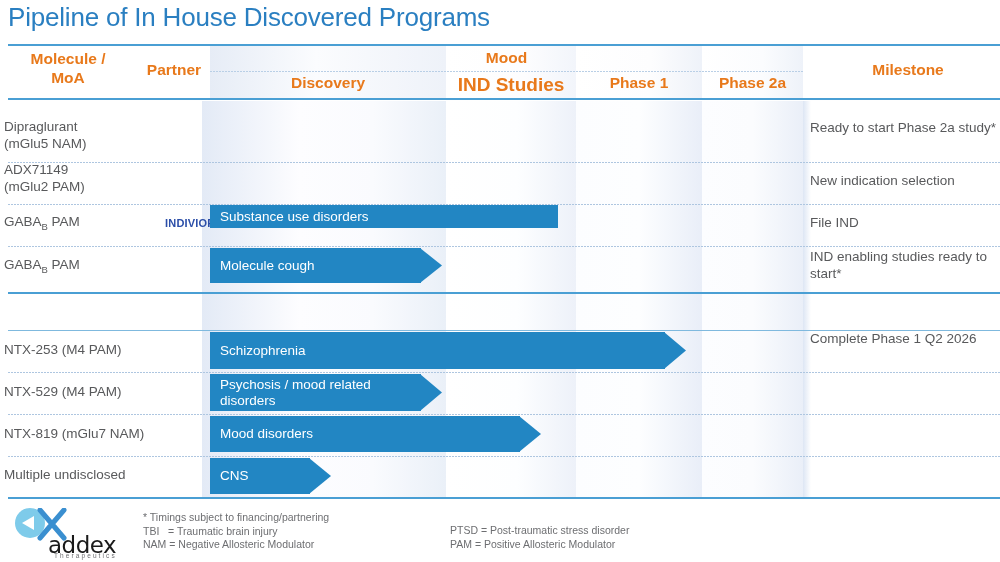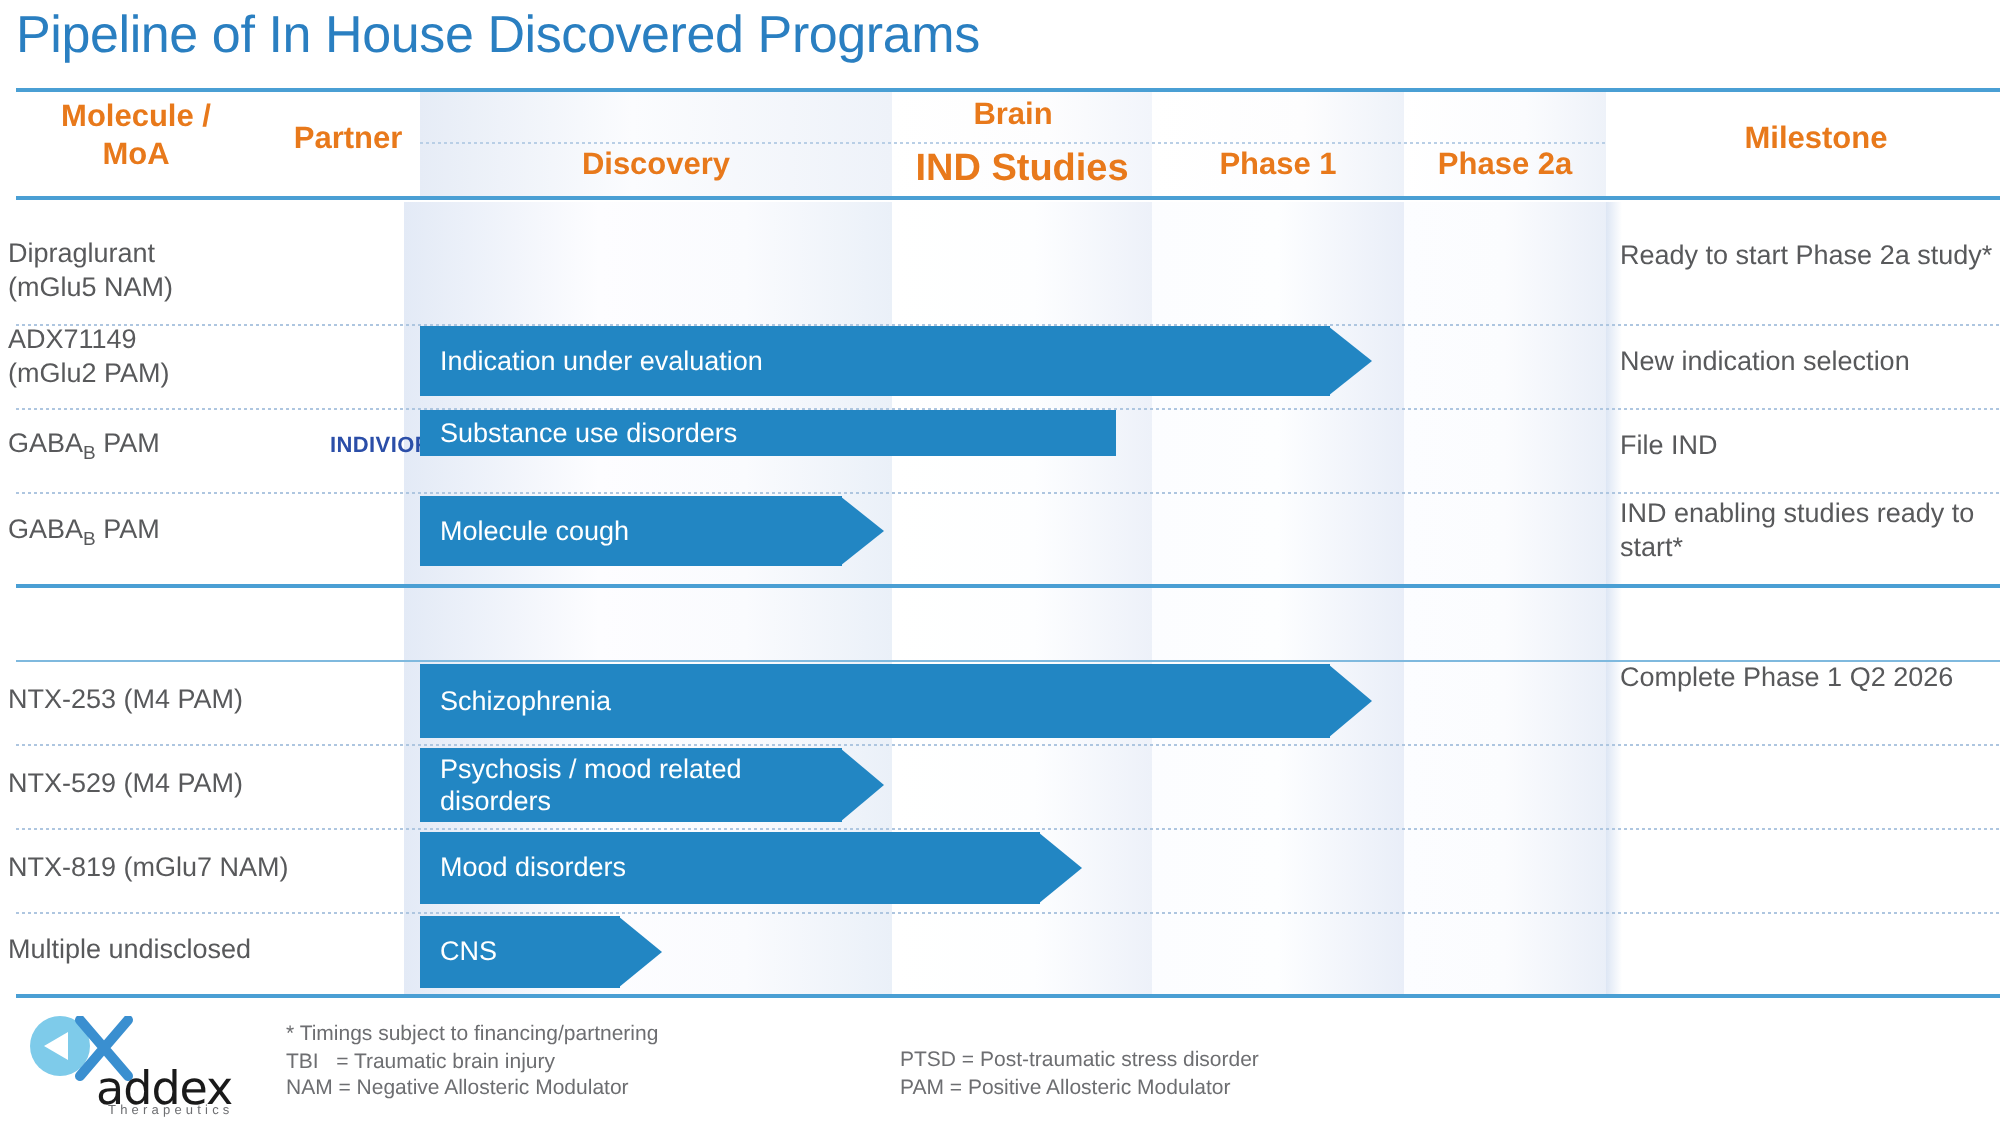--- a/index.html
+++ b/index.html
@@ -126,21 +126,21 @@
     <div class="hdr-band band-ind"></div>
     <div class="hdr-band band-p1"></div>
     <div class="hdr-band band-p2"></div>
     <div class="hdr-dots"></div>
 
     <div class="hdr-cell h-mol">
       <div>Molecule /</div>
       <div>MoA</div>
     </div>
     <div class="hdr-cell h-partner">Partner</div>
-    <div class="hdr-cell h-stage">Brain</div>
+    <div class="hdr-cell h-stage">Mood</div>
     <div class="hdr-cell h-disc">Discovery</div>
     <div class="hdr-cell h-ind">IND Studies</div>
     <div class="hdr-cell h-p1">Phase 1</div>
     <div class="hdr-cell h-p2">Phase 2a</div>
     <div class="hdr-cell h-mile">Milestone</div>
   </div>
 
   <div class="rule" style="top:98px;"></div>
 
   <div class="body">
@@ -157,24 +157,20 @@
     <div>(mGlu5 NAM)</div>
   </div>
   <div class="milestone" style="top:119px;">
     <span>Ready to start Phase 2a study*</span>
   </div>
   <div class="row-sep" style="left:8px;top:162px;"></div>
 
   <div class="molecule" style="top:161px;">
     <div>ADX71149</div>
     <div>(mGlu2 PAM)</div>
-  </div>
-  <div class="bar" style="left:210px;top:163px;width:455px;height:35px;">
-    <span class="bar-label">Indication under evaluation</span>
-    <span class="tip"></span>
   </div>
   <div class="milestone" style="top:172px;">
     <span>New indication selection</span>
   </div>
   <div class="row-sep" style="left:8px;top:204px;"></div>
 
   <div class="molecule" style="top:213px;">
     <div>GABA<sub>B</sub> PAM</div>
   </div>
 

